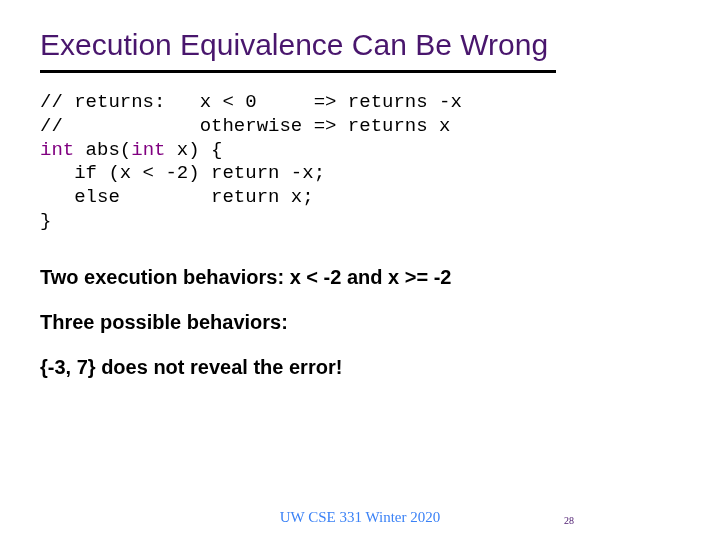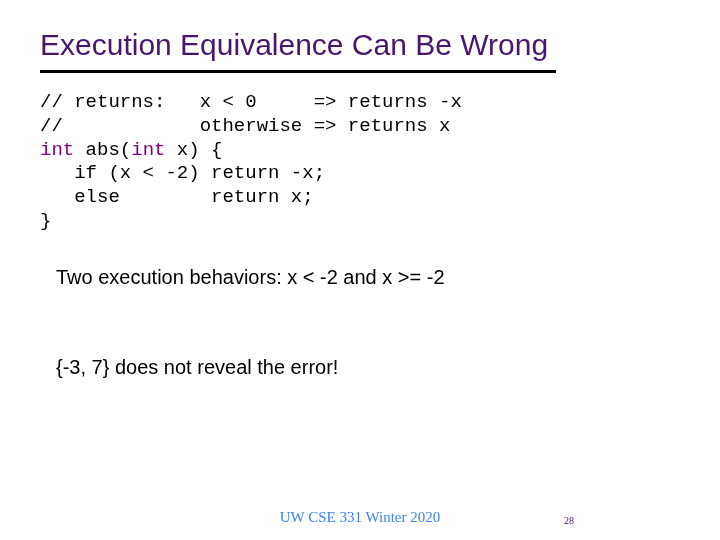--- a/index.html
+++ b/index.html
@@ -33,21 +33,22 @@
   .code {
     font-family: "Courier New", Courier, monospace;
     font-size: 19px;
     line-height: 1.25;
     white-space: pre;
     margin-bottom: 32px;
   }
   .kw { color: #800080; } 
   .body-text {
     font-size: 20px;
-    margin: 0 0 22px 16px;
+    margin: 0 0 22px 0;
+    font-weight: bold;
   }
   .sub {
     margin-left: 36px;
   }
   .footer {
     position: absolute;
     bottom: 14px;
     left: 0;
     width: 720px;
     text-align: center;
@@ -75,20 +76,20 @@
   <div class="code"><span>// returns:   x &lt; 0     =&gt; returns -x</span>
 <span>//            otherwise =&gt; returns x</span>
 <span><span class="kw">int</span><span> abs(</span><span class="kw">int</span><span> x) {</span></span>
 <span>   if (x &lt; -2) return -x;</span>
 <span>   else        return x;</span>
 <span>}</span></div>
 
   <div class="body-text">Two execution behaviors: x &lt; -2 and x &gt;= -2</div>
 
   <div class="body-text">
-    <br>
+    <span>Three possible behaviors:</span><br>
   </div>
 
   <div class="body-text">{-3, 7} does not reveal the error!</div>
 
   <div class="footer">UW CSE 331 Winter 2020</div>
   <div class="pagenum">28</div>
 </div>
 
 </body></html>

